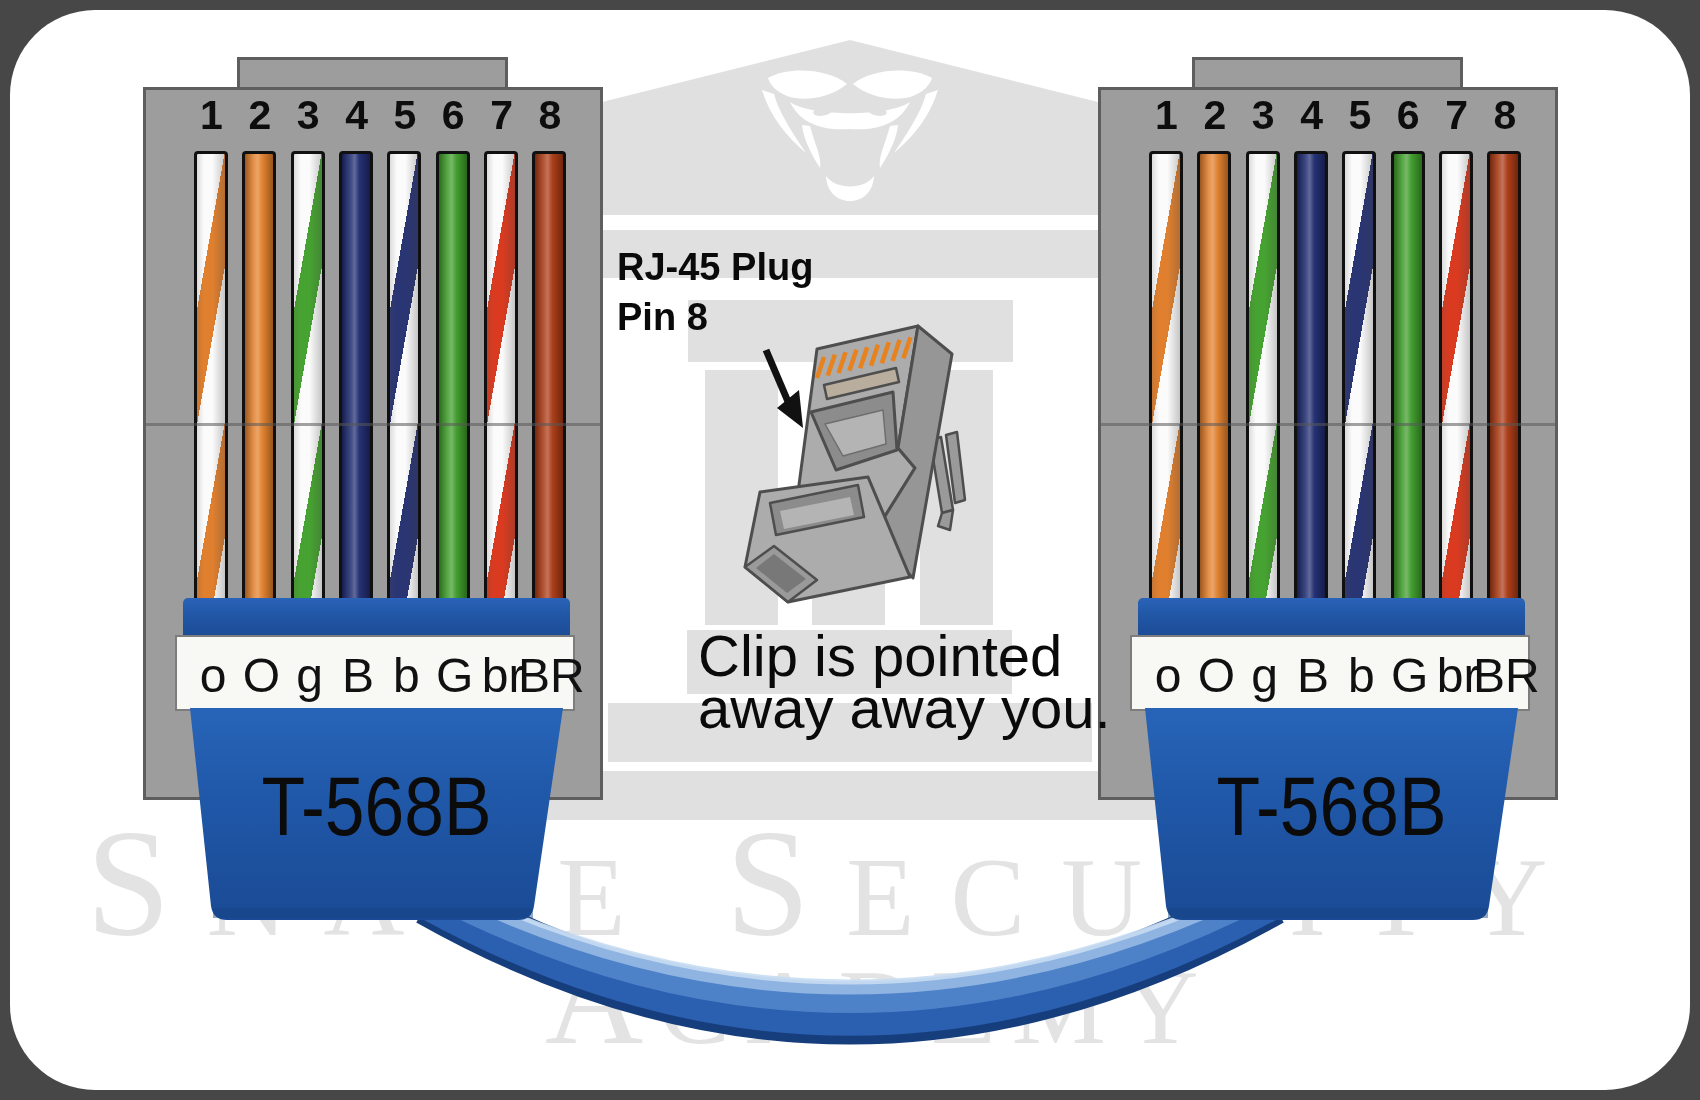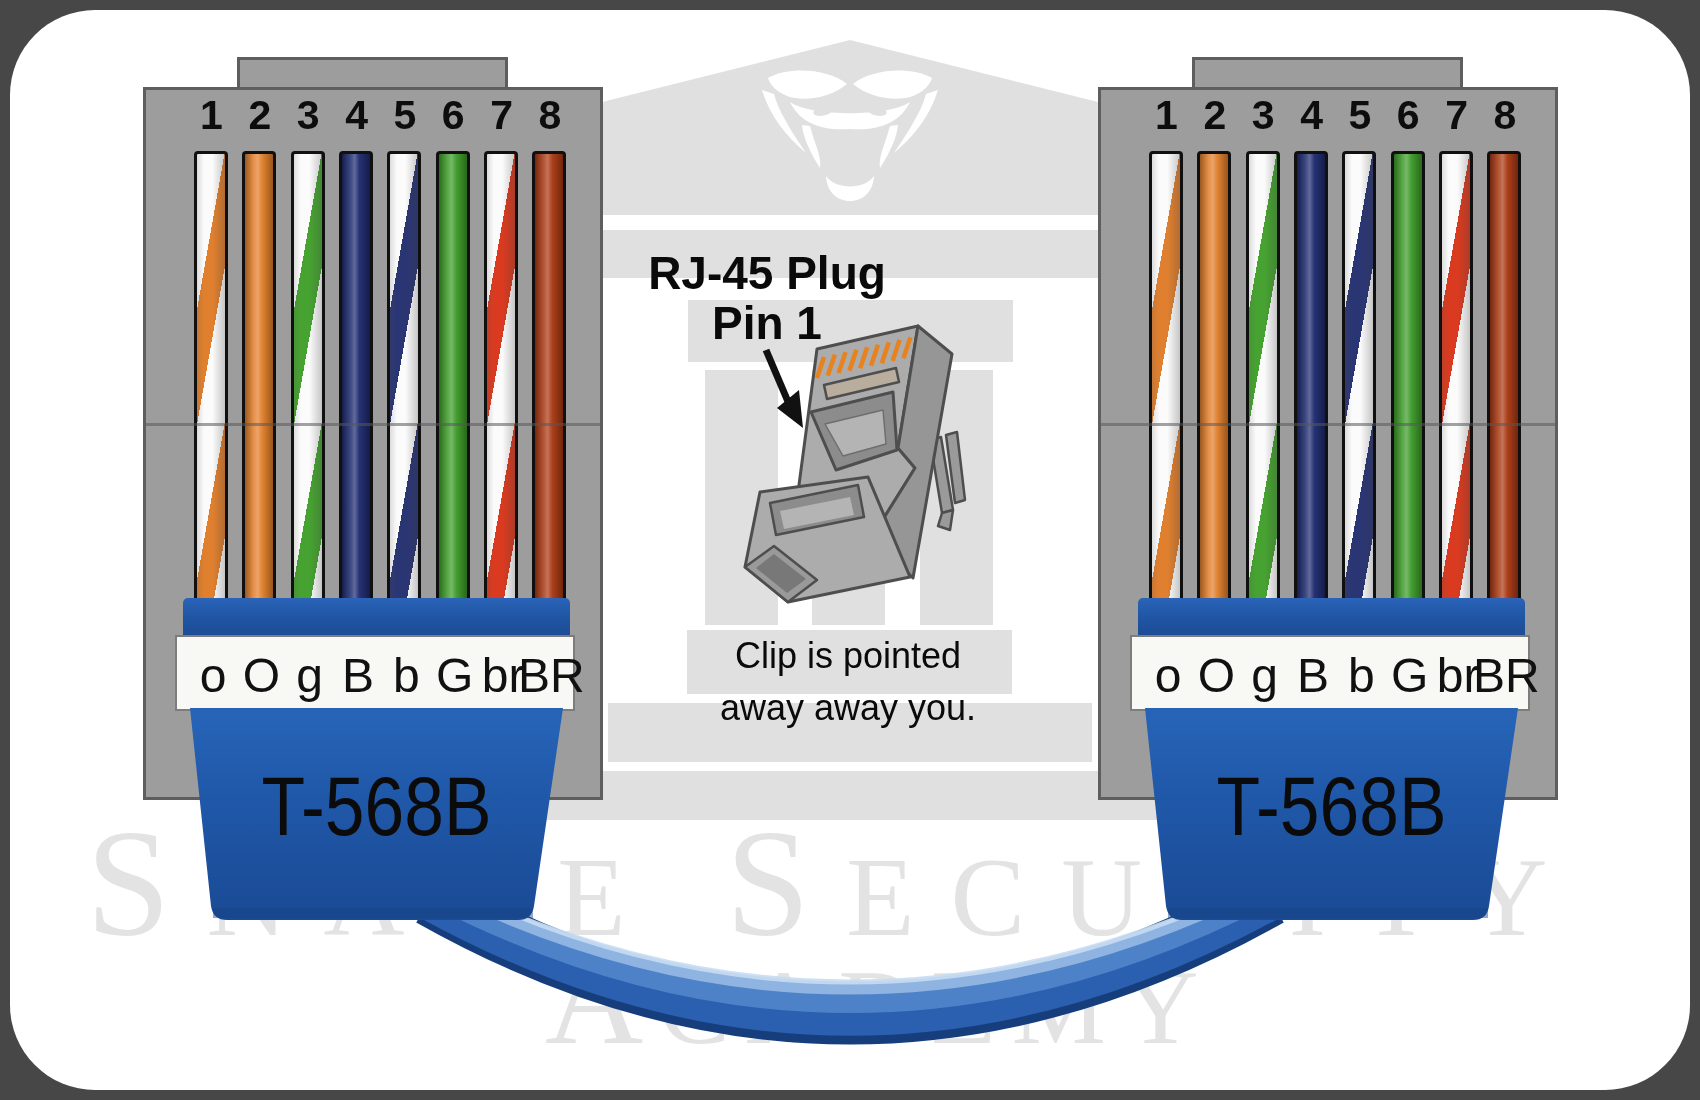--- a/index.html
+++ b/index.html
@@ -25,23 +25,23 @@
   .wire{position:absolute;top:61px;height:450px;width:28px;border:3px solid #101010;border-radius:4px 4px 0 0;}
   .blue-strip{position:absolute;left:37px;top:508px;width:387px;height:37px;border-radius:5px 5px 0 0;
     background:linear-gradient(180deg,#2A63B8 0%,#2157A6 45%,#1C4C96 100%);}
   .label-strip{position:absolute;left:29px;top:545px;width:400px;height:76px;background:#F8F8F5;border:2px solid #7D7D7D;box-sizing:border-box;}
   .wire-label{position:absolute;top:11px;transform:translateX(-50%);font-size:48px;color:#111;}
   .boot{position:absolute;left:0;top:708px;width:460px;height:217px;}
   .standard-label{position:absolute;left:47px;top:760px;width:373px;text-align:center;
     font-size:84px;color:#0B0B0B;transform:scaleX(.85);line-height:92px;}
 
   
-  .center-title{position:absolute;left:617px;width:300px;text-align:center;font-weight:700;font-size:46px;color:#0A0A0A;white-space:nowrap;}
+  .center-title{position:absolute;left:617px;width:300px;font-weight:700;font-size:38px;color:#0A0A0A;white-space:nowrap;}
   .t1{top:246px;} .t2{top:296px;}
-  .caption{position:absolute;left:698px;top:630px;width:300px;text-align:center;font-size:36px;line-height:52px;color:#0A0A0A;white-space:nowrap;}
+  .caption{position:absolute;left:698px;top:630px;width:300px;text-align:center;font-size:58px;line-height:52px;color:#0A0A0A;white-space:nowrap;}
 </style>
 </head>
 <body>
 
 <div class="frame">
   <div class="card">
     <div class="stage">
 
       <svg class="abs" style="left:0;top:0" width="1700" height="1100" viewBox="0 0 1700 1100">
         <g fill="#E0E0E0">
@@ -171,21 +171,21 @@
             </div>
         </div>
         <svg class="boot" viewBox="0 0 460 217">
           <path d="M47,0 H420 L391,198 Q389,212 375,212 H84 Q70,212 68,198 Z" fill="url(#bootGrad)"></path>
           <path d="M70,205 H390" stroke="#174484" stroke-width="10" opacity=".45"></path>
         </svg>
         <div class="standard-label">T-568B</div>
       </div>
 
       <div class="center-title t1">RJ-45 Plug</div>
-      <div class="center-title t2">Pin 1</div>
+      <div class="center-title t2">Pin 8</div>
 
       <svg class="abs" style="left:700px;top:300px" width="340" height="340" viewBox="0 0 340 340">
         <g stroke-linejoin="round">
 
           <line x1="66" y1="50" x2="89" y2="104" stroke="#111" stroke-width="7"></line>
           <polygon points="103,128 77,108 99,90" fill="#111"></polygon>
 
           <path d="M230,140 L241,137 L253,210 L242,213 Z" fill="#9A9A9A" stroke="#4E4E4E" stroke-width="2.5"></path>
           <path d="M246,135 L257,132 L265,200 L255,203 Z" fill="#9A9A9A" stroke="#4E4E4E" stroke-width="2.5"></path>
           <path d="M242,213 L253,210 L250,230 L238,226 Z" fill="#9A9A9A" stroke="#4E4E4E" stroke-width="2.5"></path>

